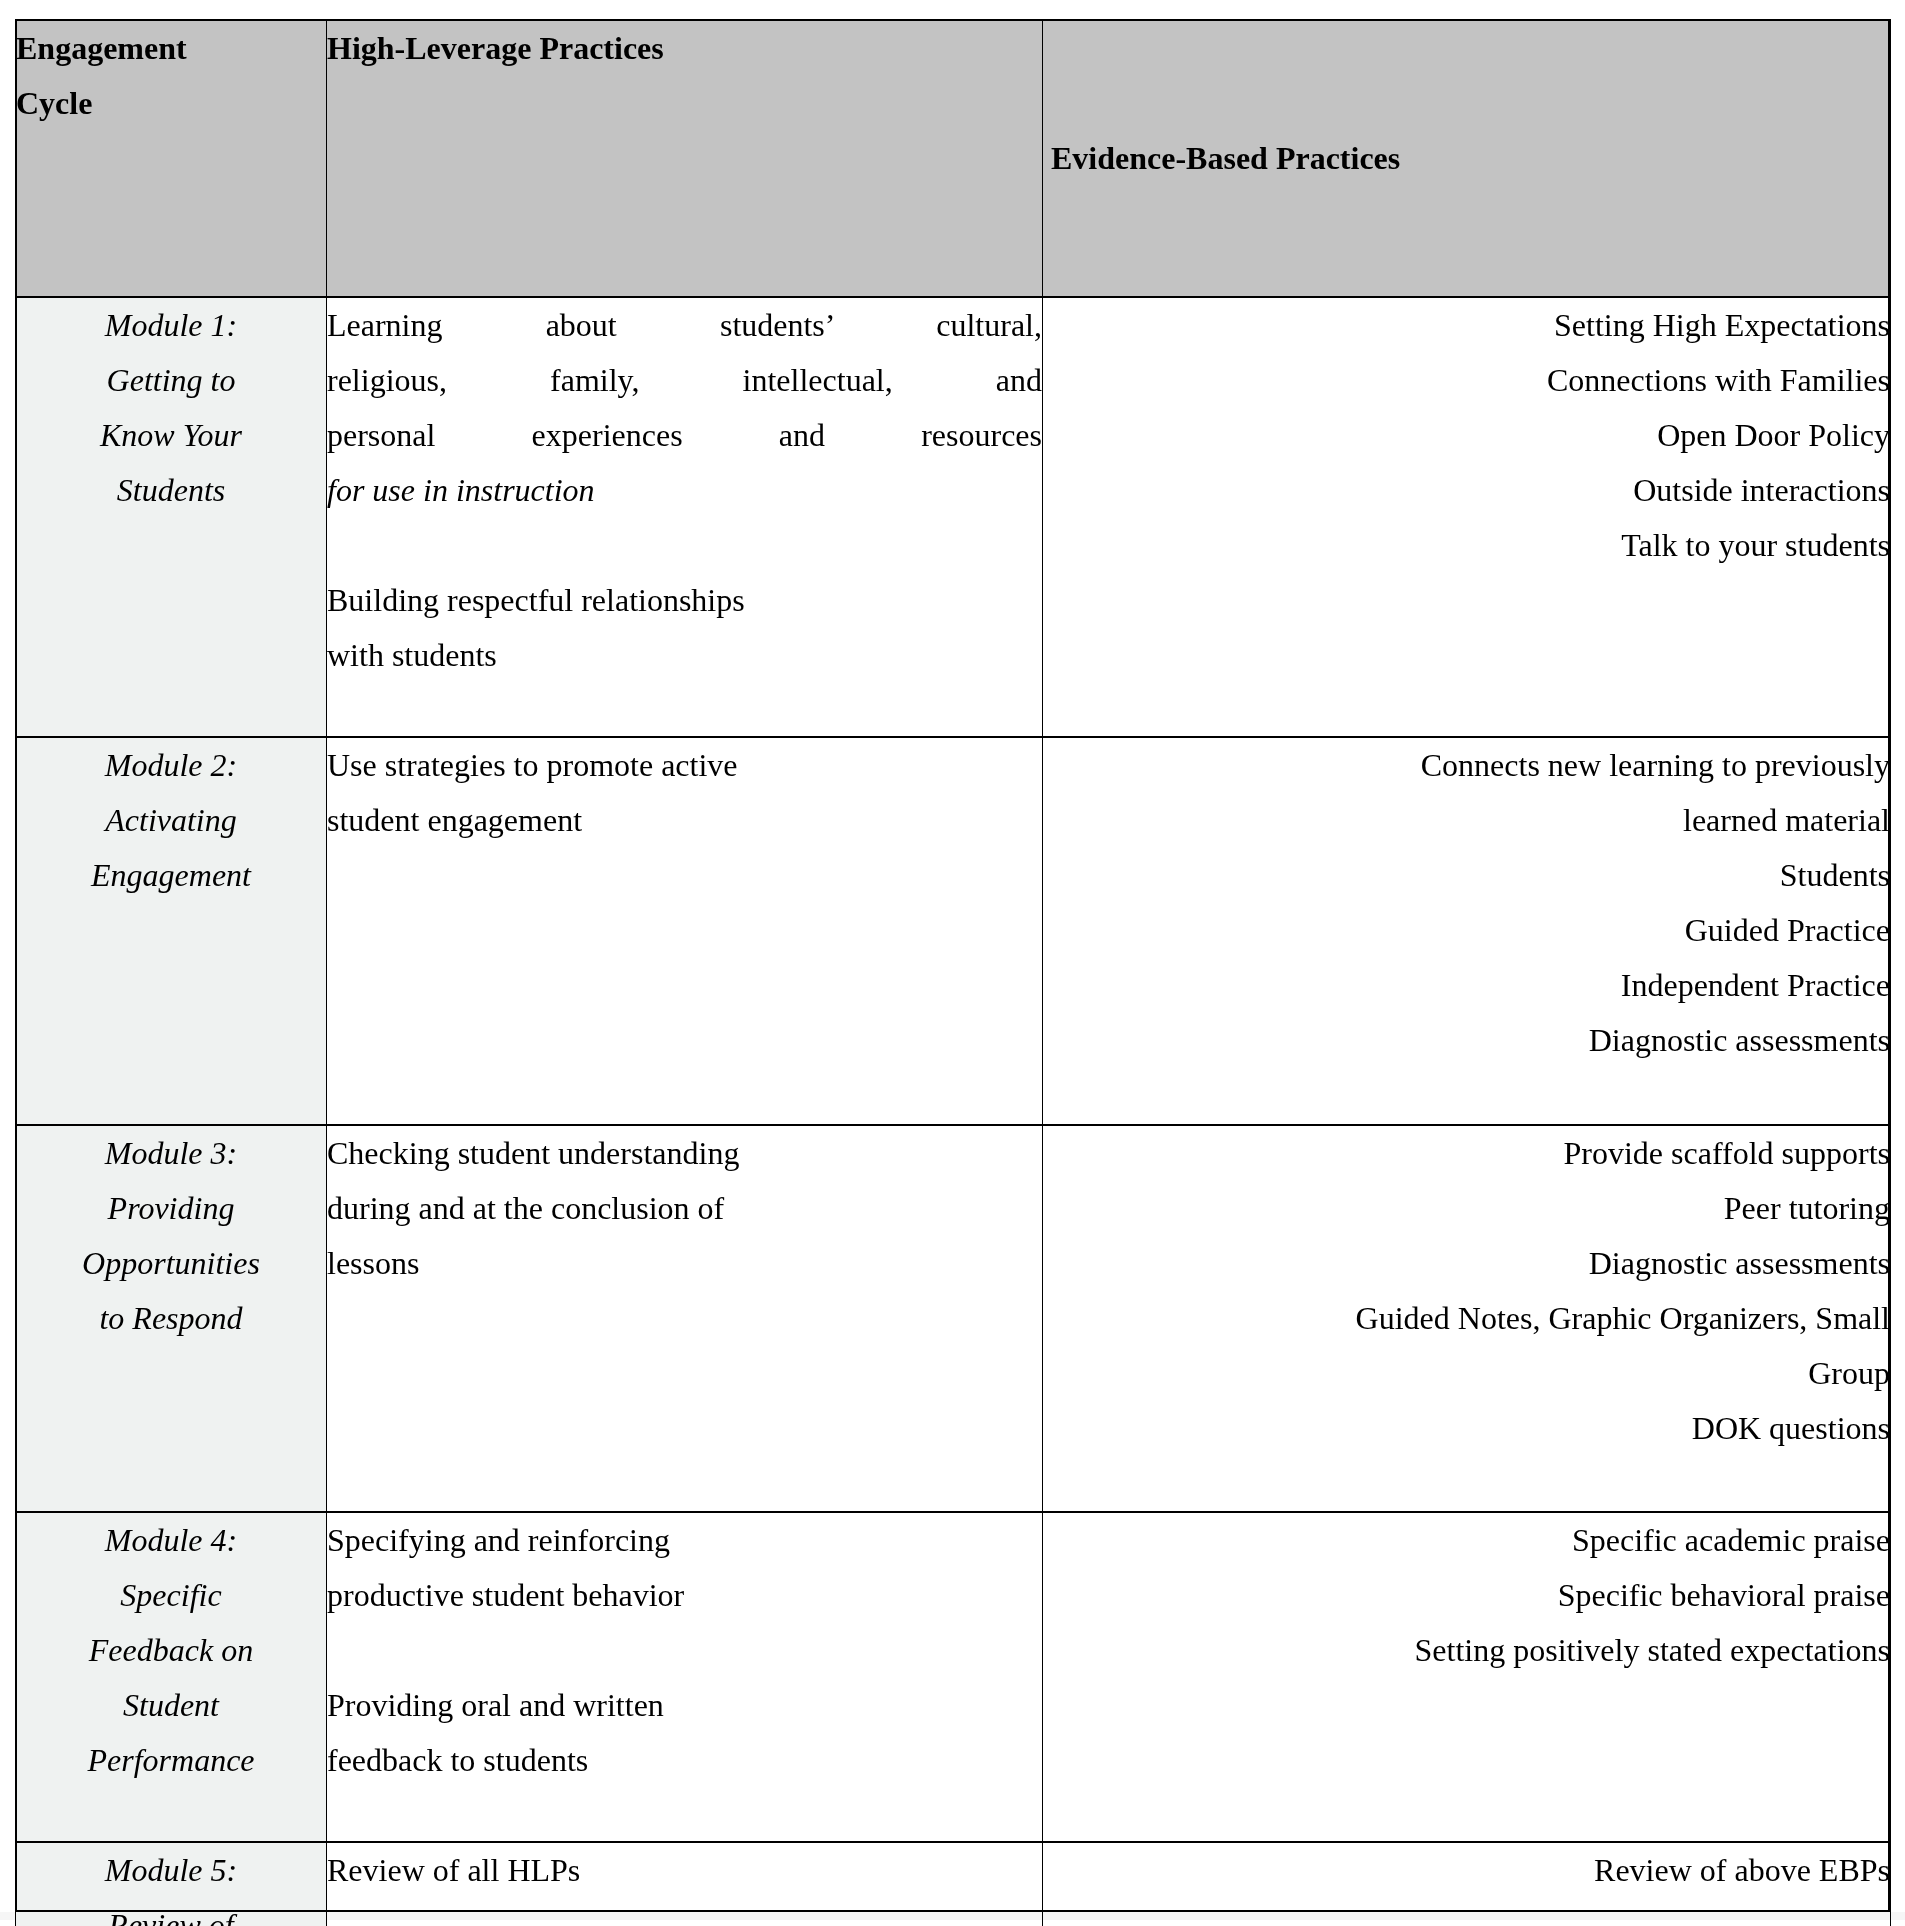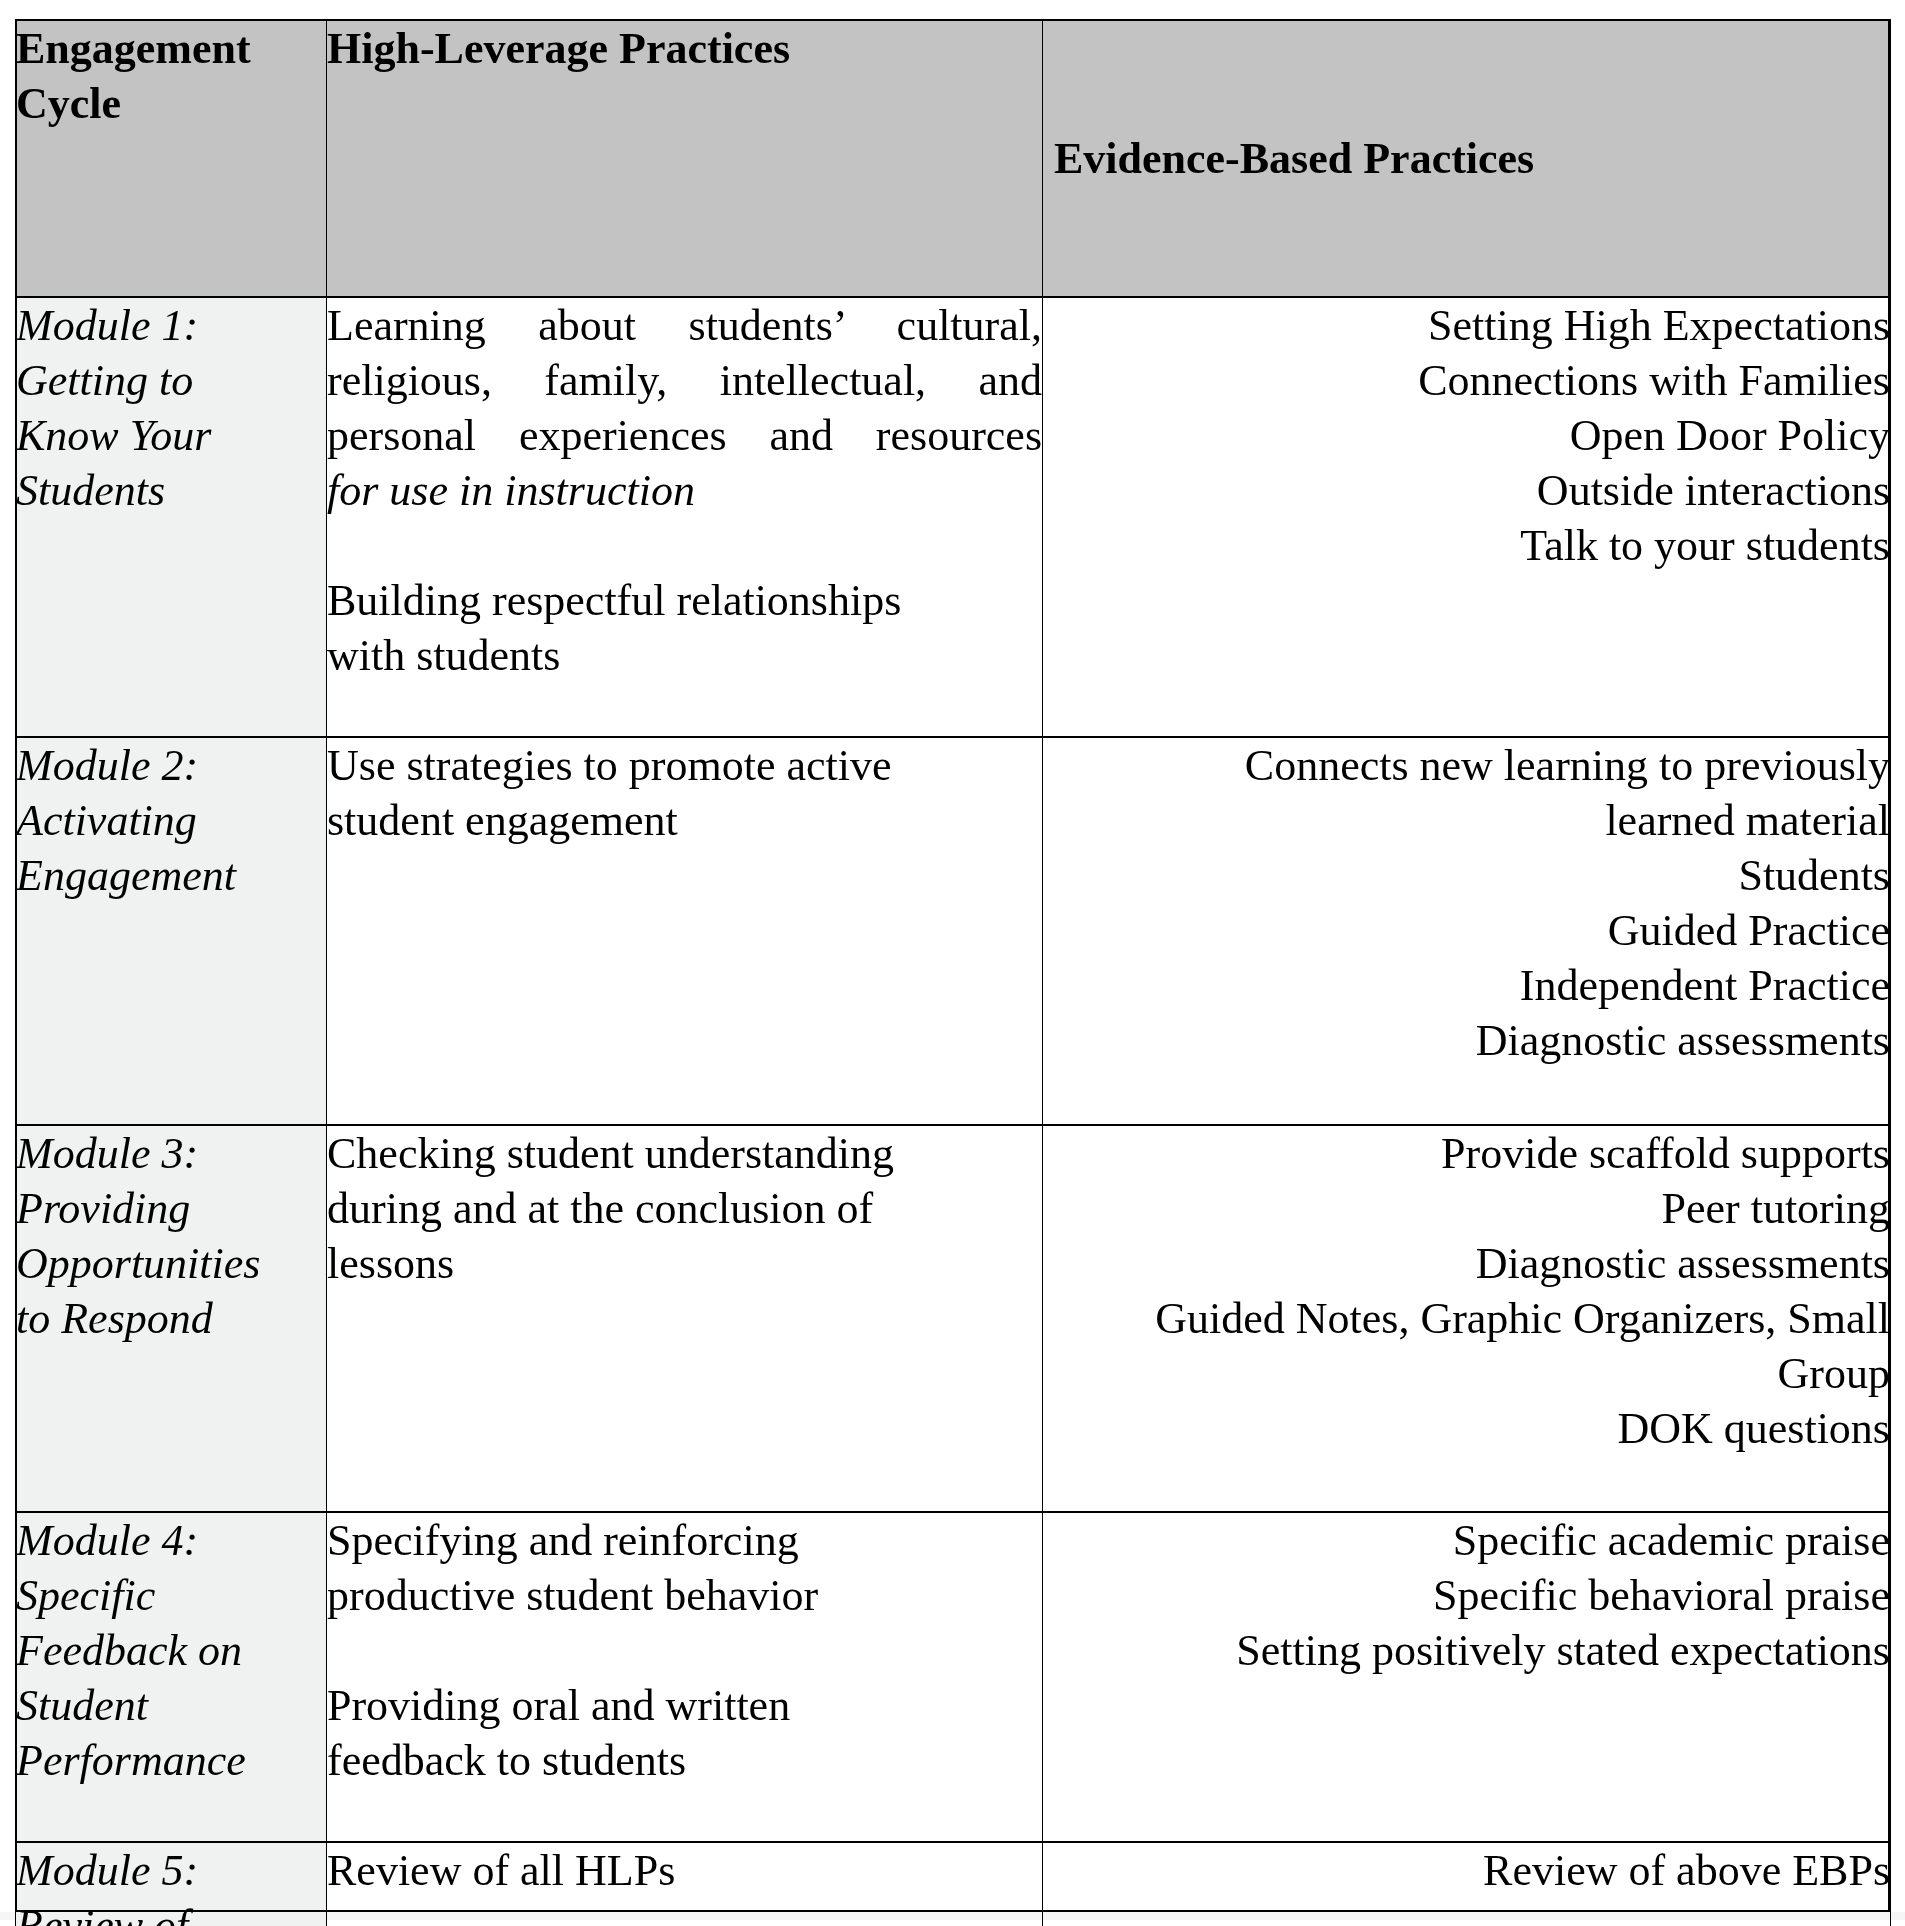--- a/index.html
+++ b/index.html
@@ -28,21 +28,21 @@
     left: 15px;
     top: 19px;
     border-collapse: collapse;
     table-layout: fixed;
     width: 1875px;
   }
   table.practices td, table.practices th {
     border: 1.8px solid #000000;
     vertical-align: top;
     padding: 0;
-    font-size: 44px;
+    font-size: 32px;
     line-height: 55px;
     overflow: hidden;
   }
   table.practices th {
     background: #c3c3c3;
     font-weight: bold;
     text-align: left;
     height: 111px;
     border-top-width: 2.8px;
     border-bottom-width: 2.8px;
@@ -53,20 +53,21 @@
 
   th.h-cycle { padding-left: 23px; padding-right: 3.7px; }
   th.h-hlp { padding-left: 24px; }
   th.h-ebp { padding-left: 6.4px; white-space: pre; margin-top: 16px; }
 
   td.cycle {
     background: #eff2f1;
     font-style: italic;
     padding-left: 22px;
     padding-right: 2.8px;
+    text-align: center;
   }
   td.hlp {
     padding-left: 23px;
     padding-right: 7.4px;
   }
   td.ebp {
     padding-left: 6.4px;
     padding-right: 4.6px;
     text-align: right;
   }

